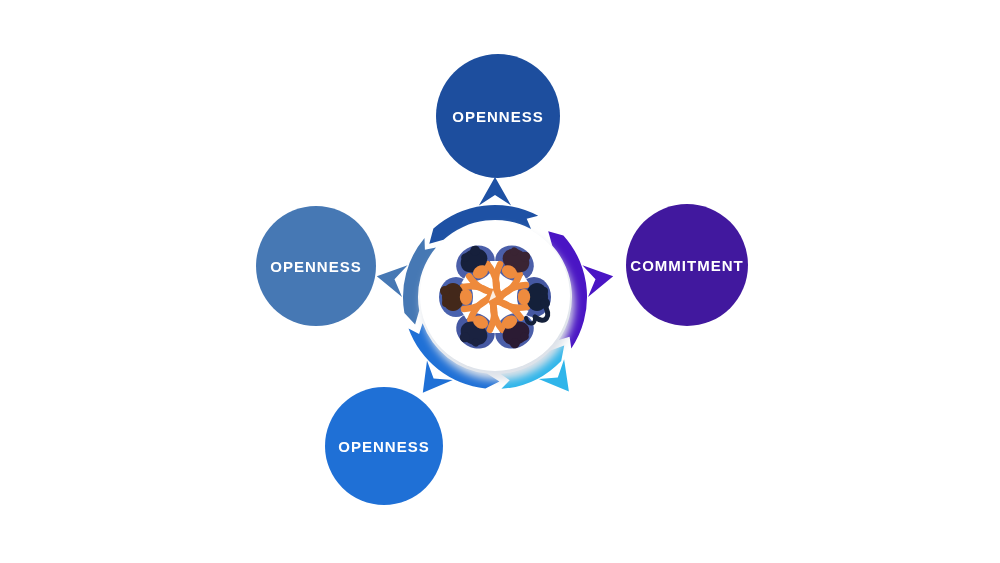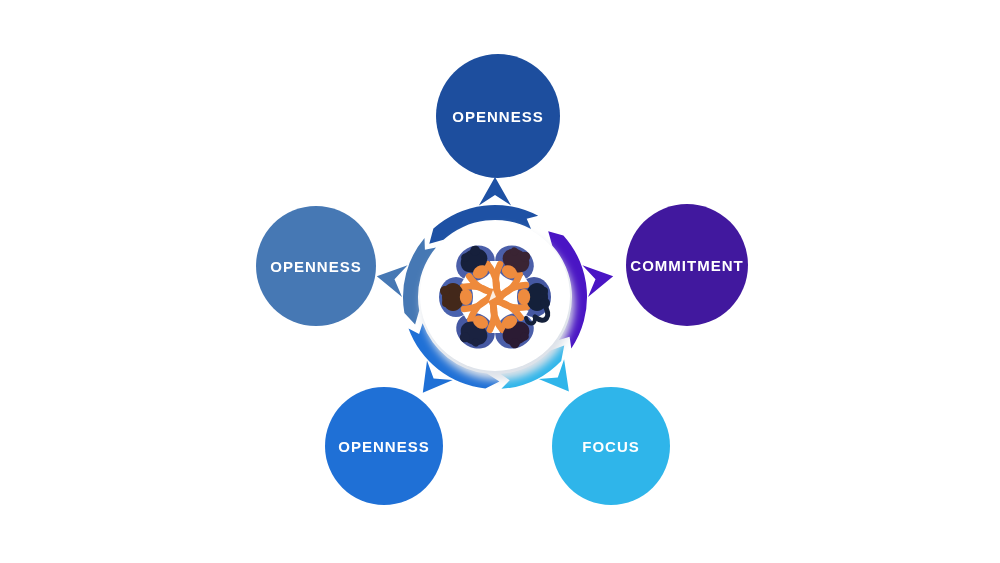--- a/index.html
+++ b/index.html
@@ -142,22 +142,19 @@
         <path d="M 493 290 L 496 297 L 489 301 Z" fill="#ffffff" opacity="0.85"></path>
       </g>
     </svg>
 
   <div class="node" style="left: 436px; top: 54px; height: 124px; width: 124px; background: rgb(29, 78, 158);">
     <span class="node-label">OPENNESS</span>
   </div>
   <div class="node" style="left: 618px; top: 204px; height: 122px; width: 122px; background: rgb(65, 24, 158); margin-left: 8px;">
     <span class="node-label">COMMITMENT</span>
   </div>
-  <div class="node" style="left: 552px; top: 387px; height: 118px; width: 118px; background: rgb(47, 181, 234);">
-    <span class="node-label">FOCUS</span>
-  </div>
   <div class="node" style="left: 325px; top: 387px; height: 118px; width: 118px; background: rgb(31, 112, 214);">
     <span class="node-label">OPENNESS</span>
   </div>
   <div class="node" style="left: 256px; top: 206px; height: 120px; width: 120px; background: rgb(70, 120, 180);">
     <span class="node-label">OPENNESS</span>
   </div>
 </div>
 
 </body></html>

